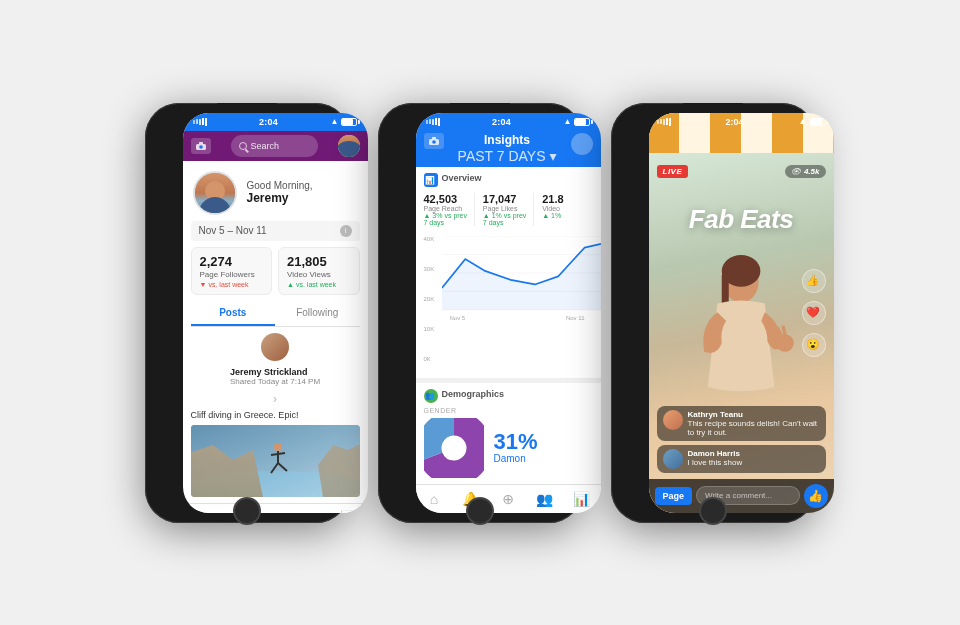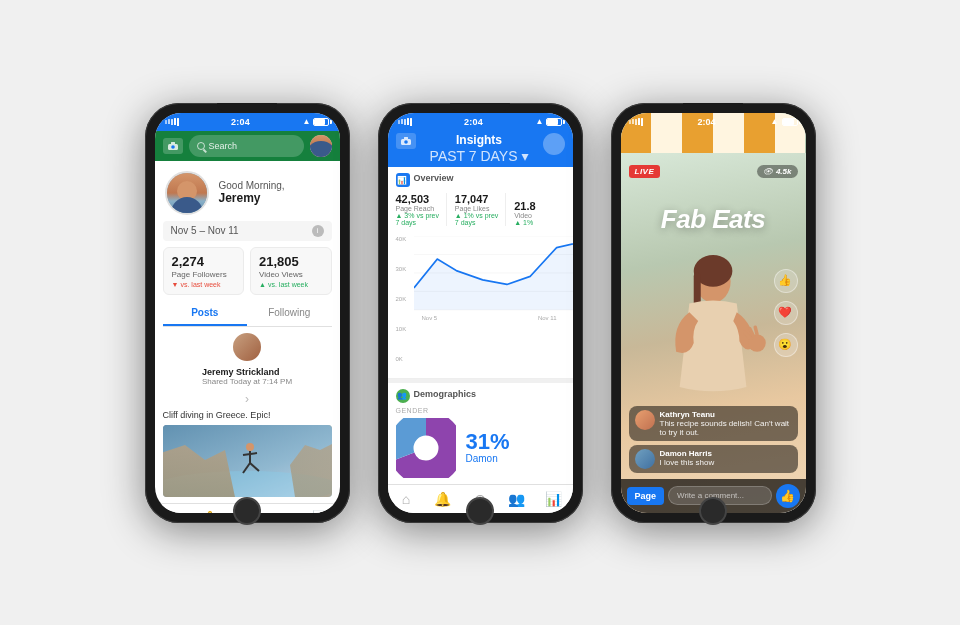--- a/index.html
+++ b/index.html
@@ -36,20 +36,21 @@
 
     .phone-inner {
       width: 100%;
       height: 100%;
       background: #fff;
       border-radius: 26px;
       overflow: hidden;
       position: relative;
       display: flex;
       flex-direction: column;
+      margin-left: 28px;
     }
 
     
     .phone-notch {
       position: absolute;
       top: 0;
       left: 50%;
       transform: translateX(-50%);
       width: 60px;
       height: 8px;
@@ -83,25 +84,25 @@
     }
     .status-bar-time {
       font-size: 9px;
       font-weight: 600;
       color: #fff;
       letter-spacing: 0.3px;
     }
 
     
     .fb-header {
-      background: #15803d;
+      background: #701a75;
       padding: 4px 8px;
       display: flex;
       align-items: center;
-      gap: 6px;
+      gap: 20px;
       flex-shrink: 0;
       justify-content: center;
     }
     .fb-camera-icon {
       width: 20px;
       height: 16px;
       background: rgba(255,255,255,0.2);
       border-radius: 3px;
       display: flex;
       align-items: center;
@@ -374,21 +375,20 @@
     }
     .overview-title {
       font-size: 9px;
       font-weight: 600;
       color: #555;
       margin-bottom: 5px;
     }
     .metrics-row {
       display: flex;
       gap: 8px;
-      align-items: flex-end;
     }
     .metric-item {
       flex: 1;
       border-right: 1px solid #eee;
       padding-right: 4px;
     }
     .metric-item:last-child { border-right: none; }
     .metric-value {
       font-size: 11px;
       font-weight: 700;

